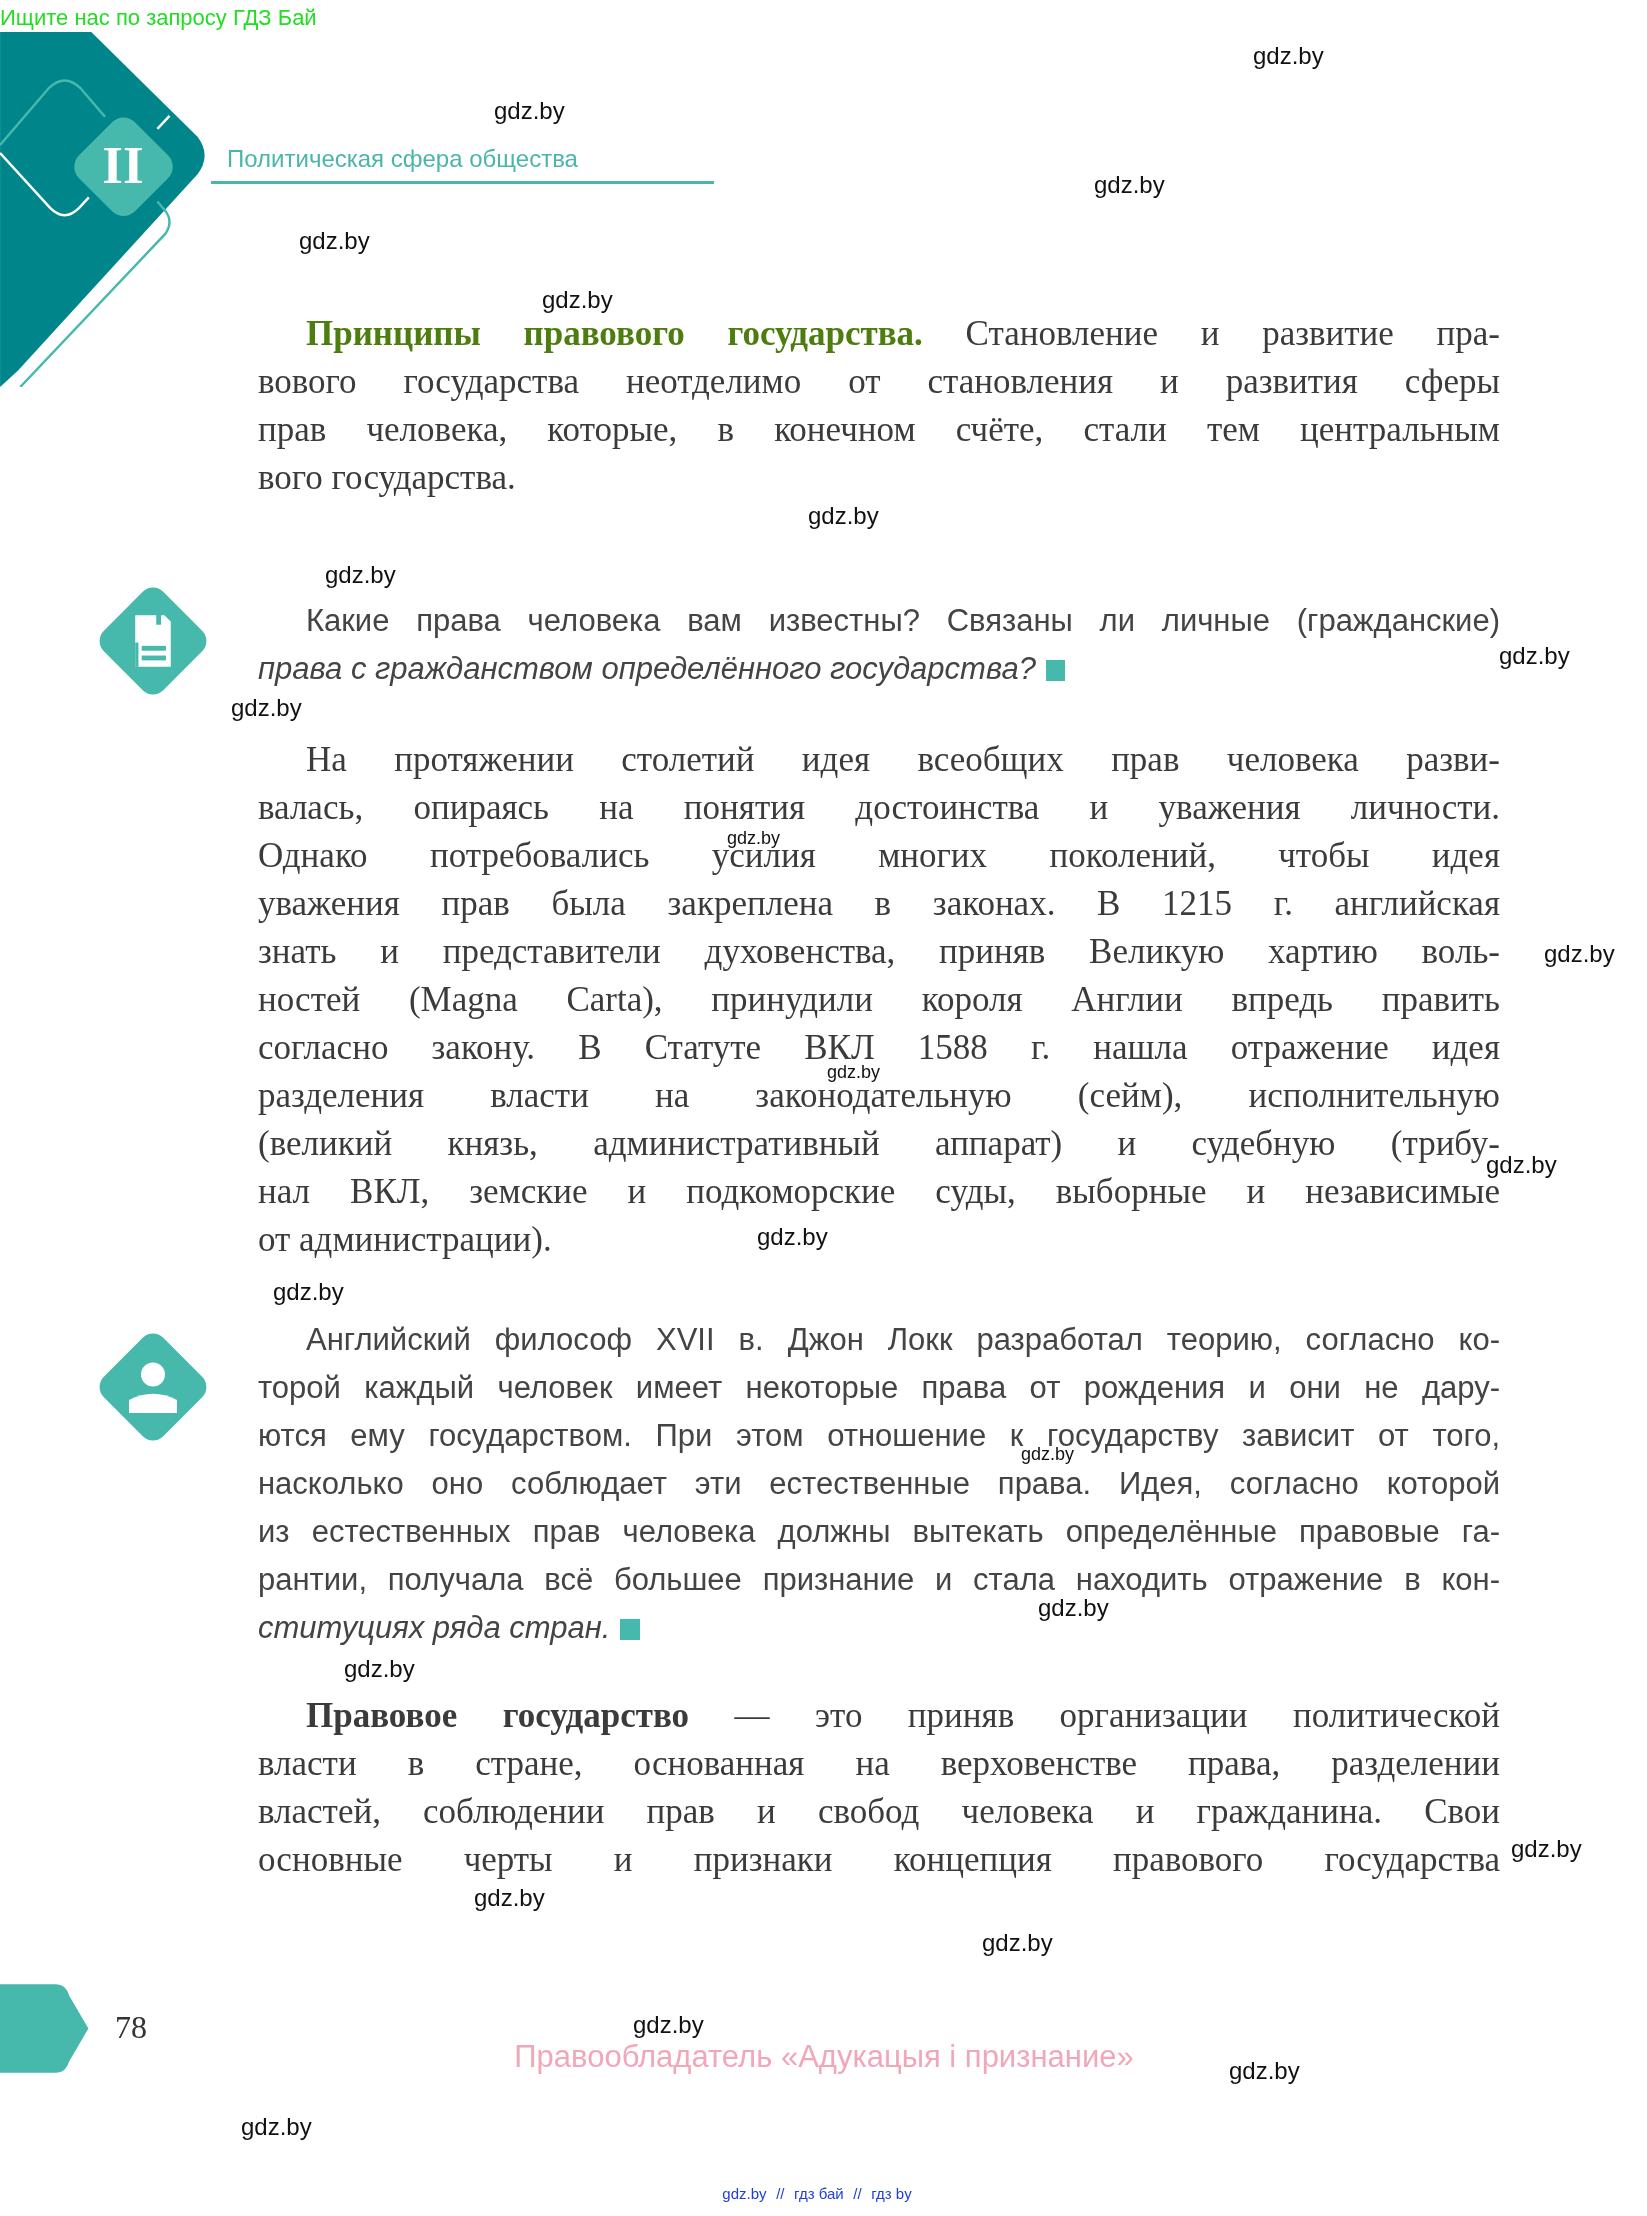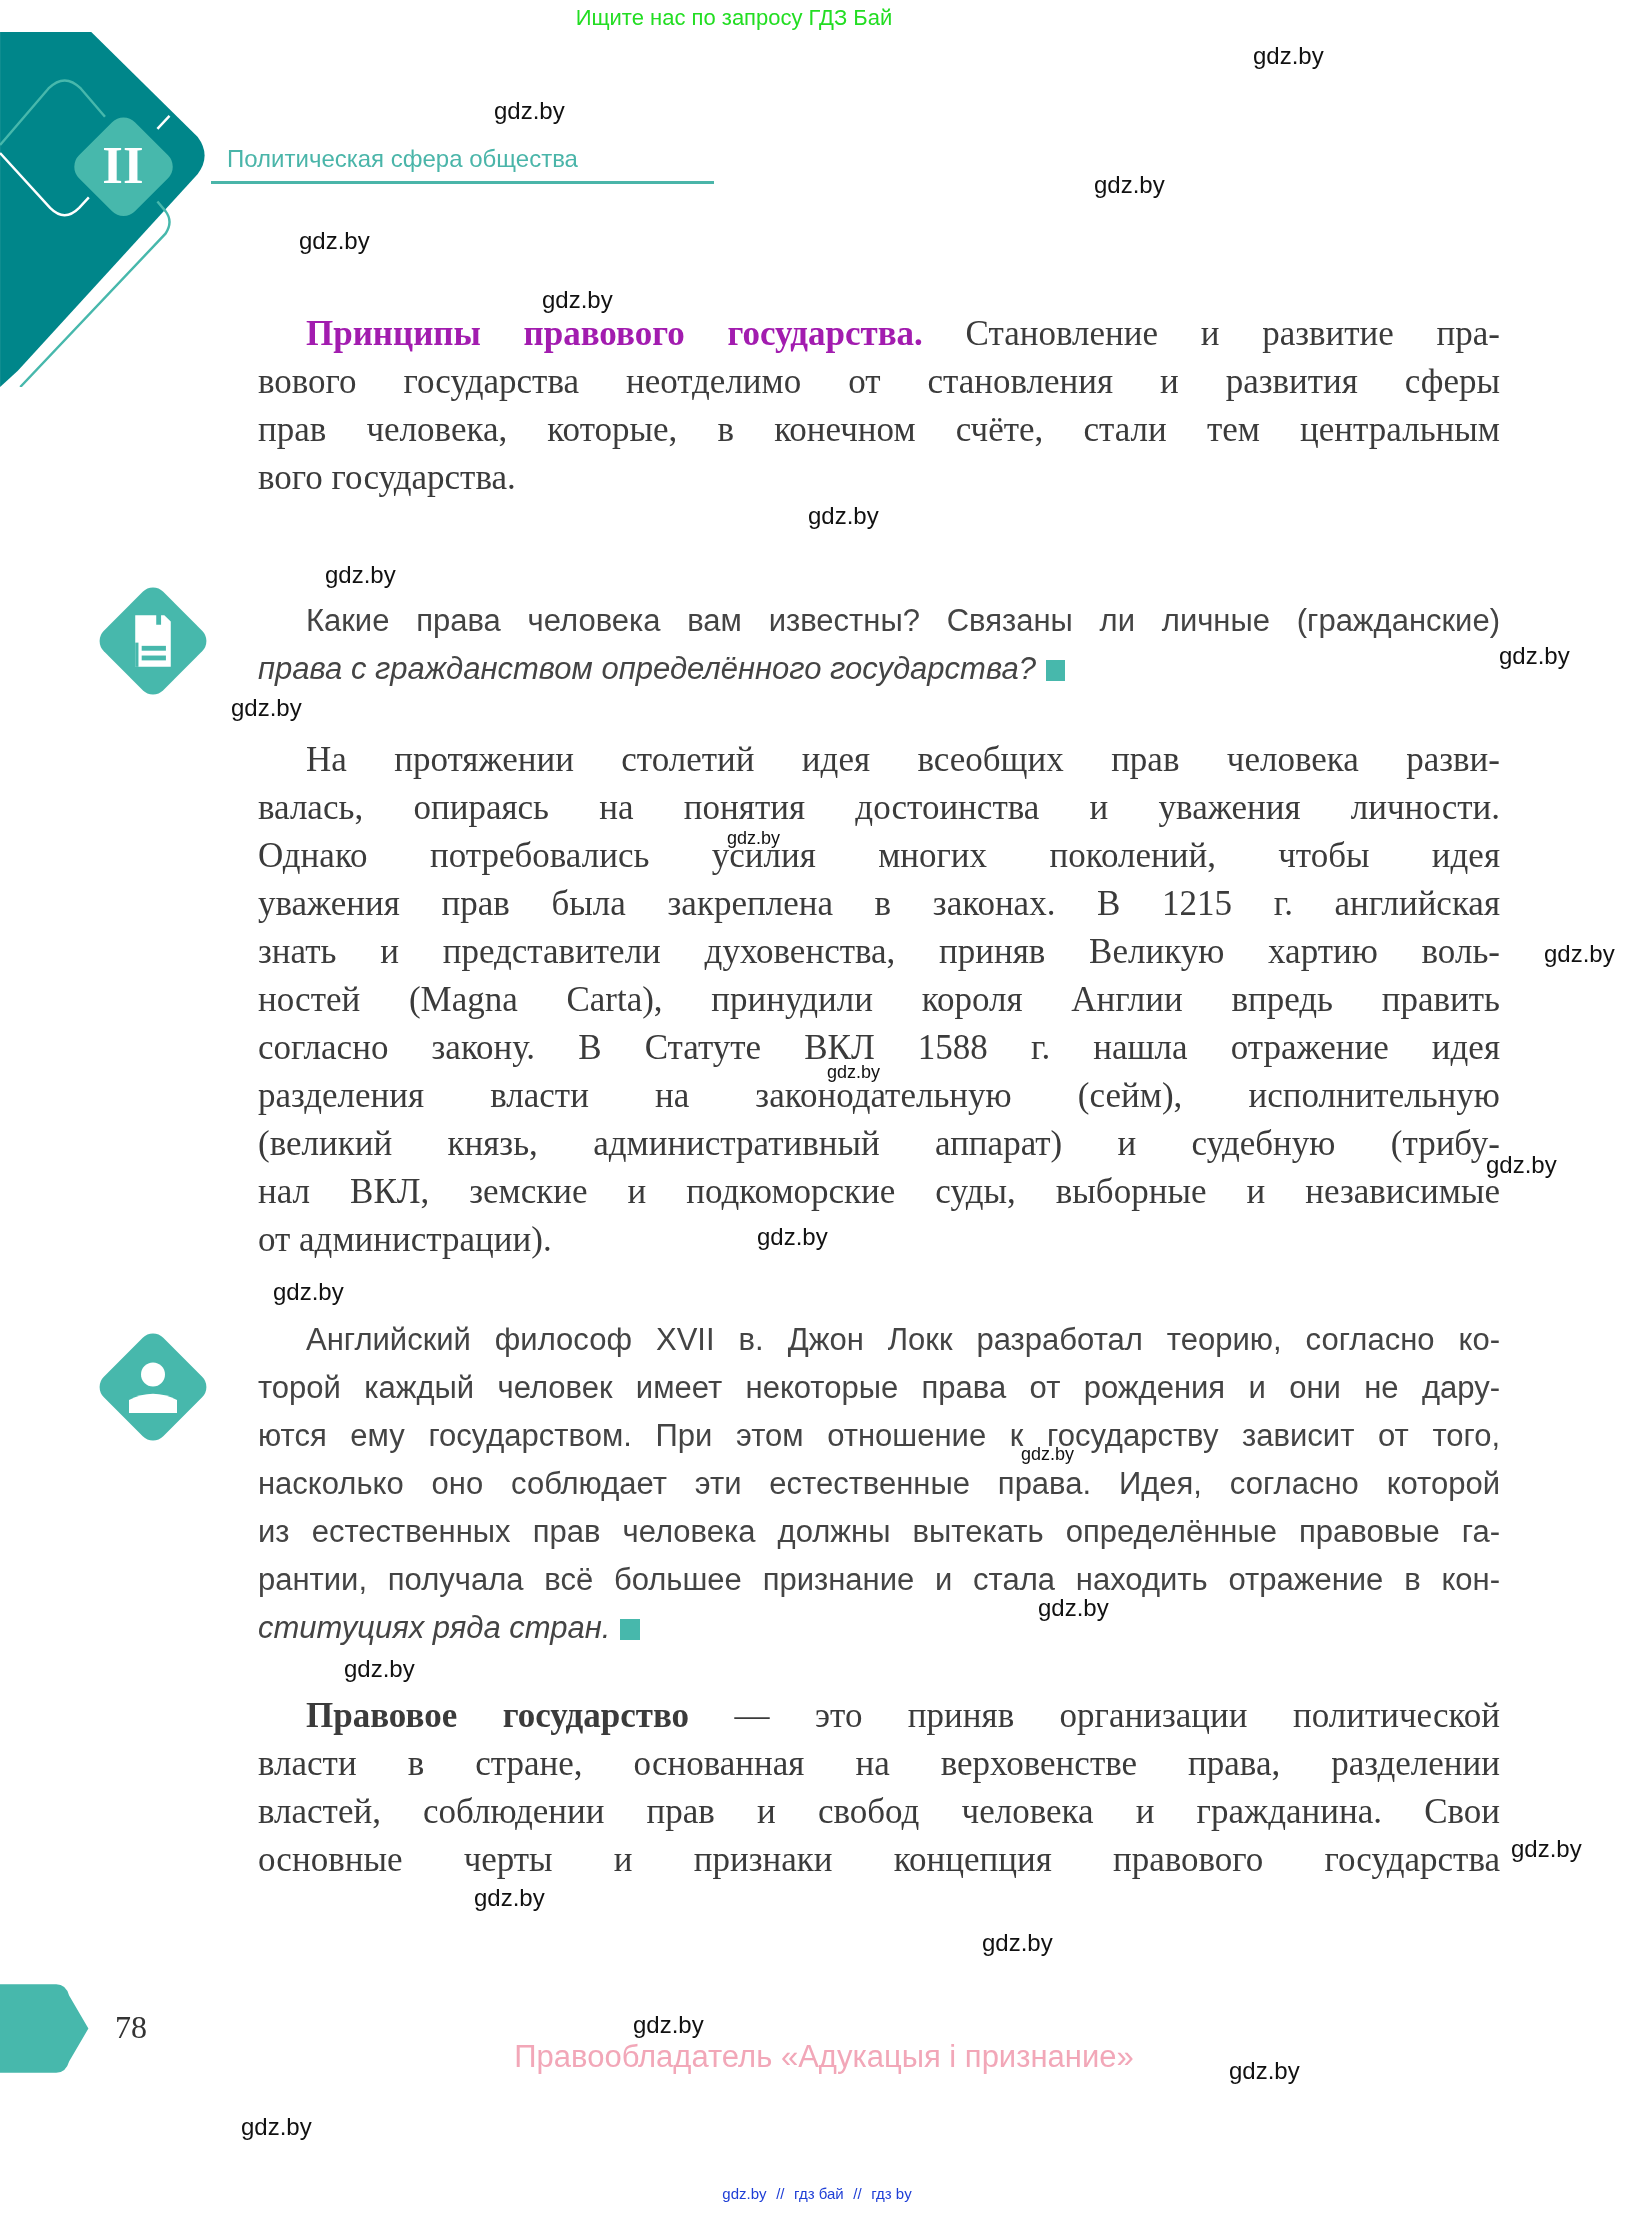--- a/index.html
+++ b/index.html
@@ -3,42 +3,42 @@
 <meta charset="utf-8">
 <style>
   html, body { margin: 0; padding: 0; }
   body {
     width: 1648px; height: 2216px; position: relative; overflow: hidden;
     background: #ffffff;
     font-family: "Liberation Serif", "DejaVu Serif", serif;
   }
   .abs { position: absolute; }
   .banner {
-    top: 3.2px; left: 0; width: 1468px; text-align: center;
+    top: 3.2px; left: 0; width: 1468px; text-align: left;
     font-family: "Liberation Sans", sans-serif; font-size: 22px; color: #22dd22;
     line-height: 29px;
   }
   .wm {
     font-family: "Liberation Sans", sans-serif; font-size: 24px; color: #111;
     line-height: 27.4px; white-space: nowrap;
   }
   .wm.small { font-size: 18px; line-height: 19.4px; }
   .chapter-title {
     left: 227px; top: 139px;
     font-family: "Liberation Sans", sans-serif; font-size: 24px; color: #4ab5a9;
     line-height: 40px; white-space: nowrap;
   }
   .chapter-rule { left: 211px; top: 181px; width: 503px; height: 3.2px; background: #4ab5a9; }
   .text {
     left: 258px; width: 1242px;
     font-size: 35px; line-height: 48px; color: #3b3b3b;
   }
   .text .line { display: block; white-space: nowrap; text-align: justify; text-align-last: justify; height: 48px; }
   .text .line.last { text-align-last: left; }
-  .lead { color: #a21caf; font-weight: bold; }
+  .lead { color: #4d7c0f; font-weight: bold; }
   .term { font-weight: bold; color: #3b3b3b; }
   .callout {
     left: 258px; width: 1242px;
     font-family: "Liberation Sans", sans-serif; font-size: 31px; line-height: 48px; color: #444;
   }
   .callout .line { display: block; white-space: nowrap; text-align: justify; text-align-last: justify; height: 48px; }
   .callout .line.last { text-align-last: left; font-style: italic; }
   .end-square { display: inline-block; width: 19.4px; height: 21px; background: #47b8ac; margin-left: 9.7px; vertical-align: -1.6px; }
   .icon-diamond {
     width: 84px; height: 84px; background: #47b8ac; border-radius: 14.5px;

